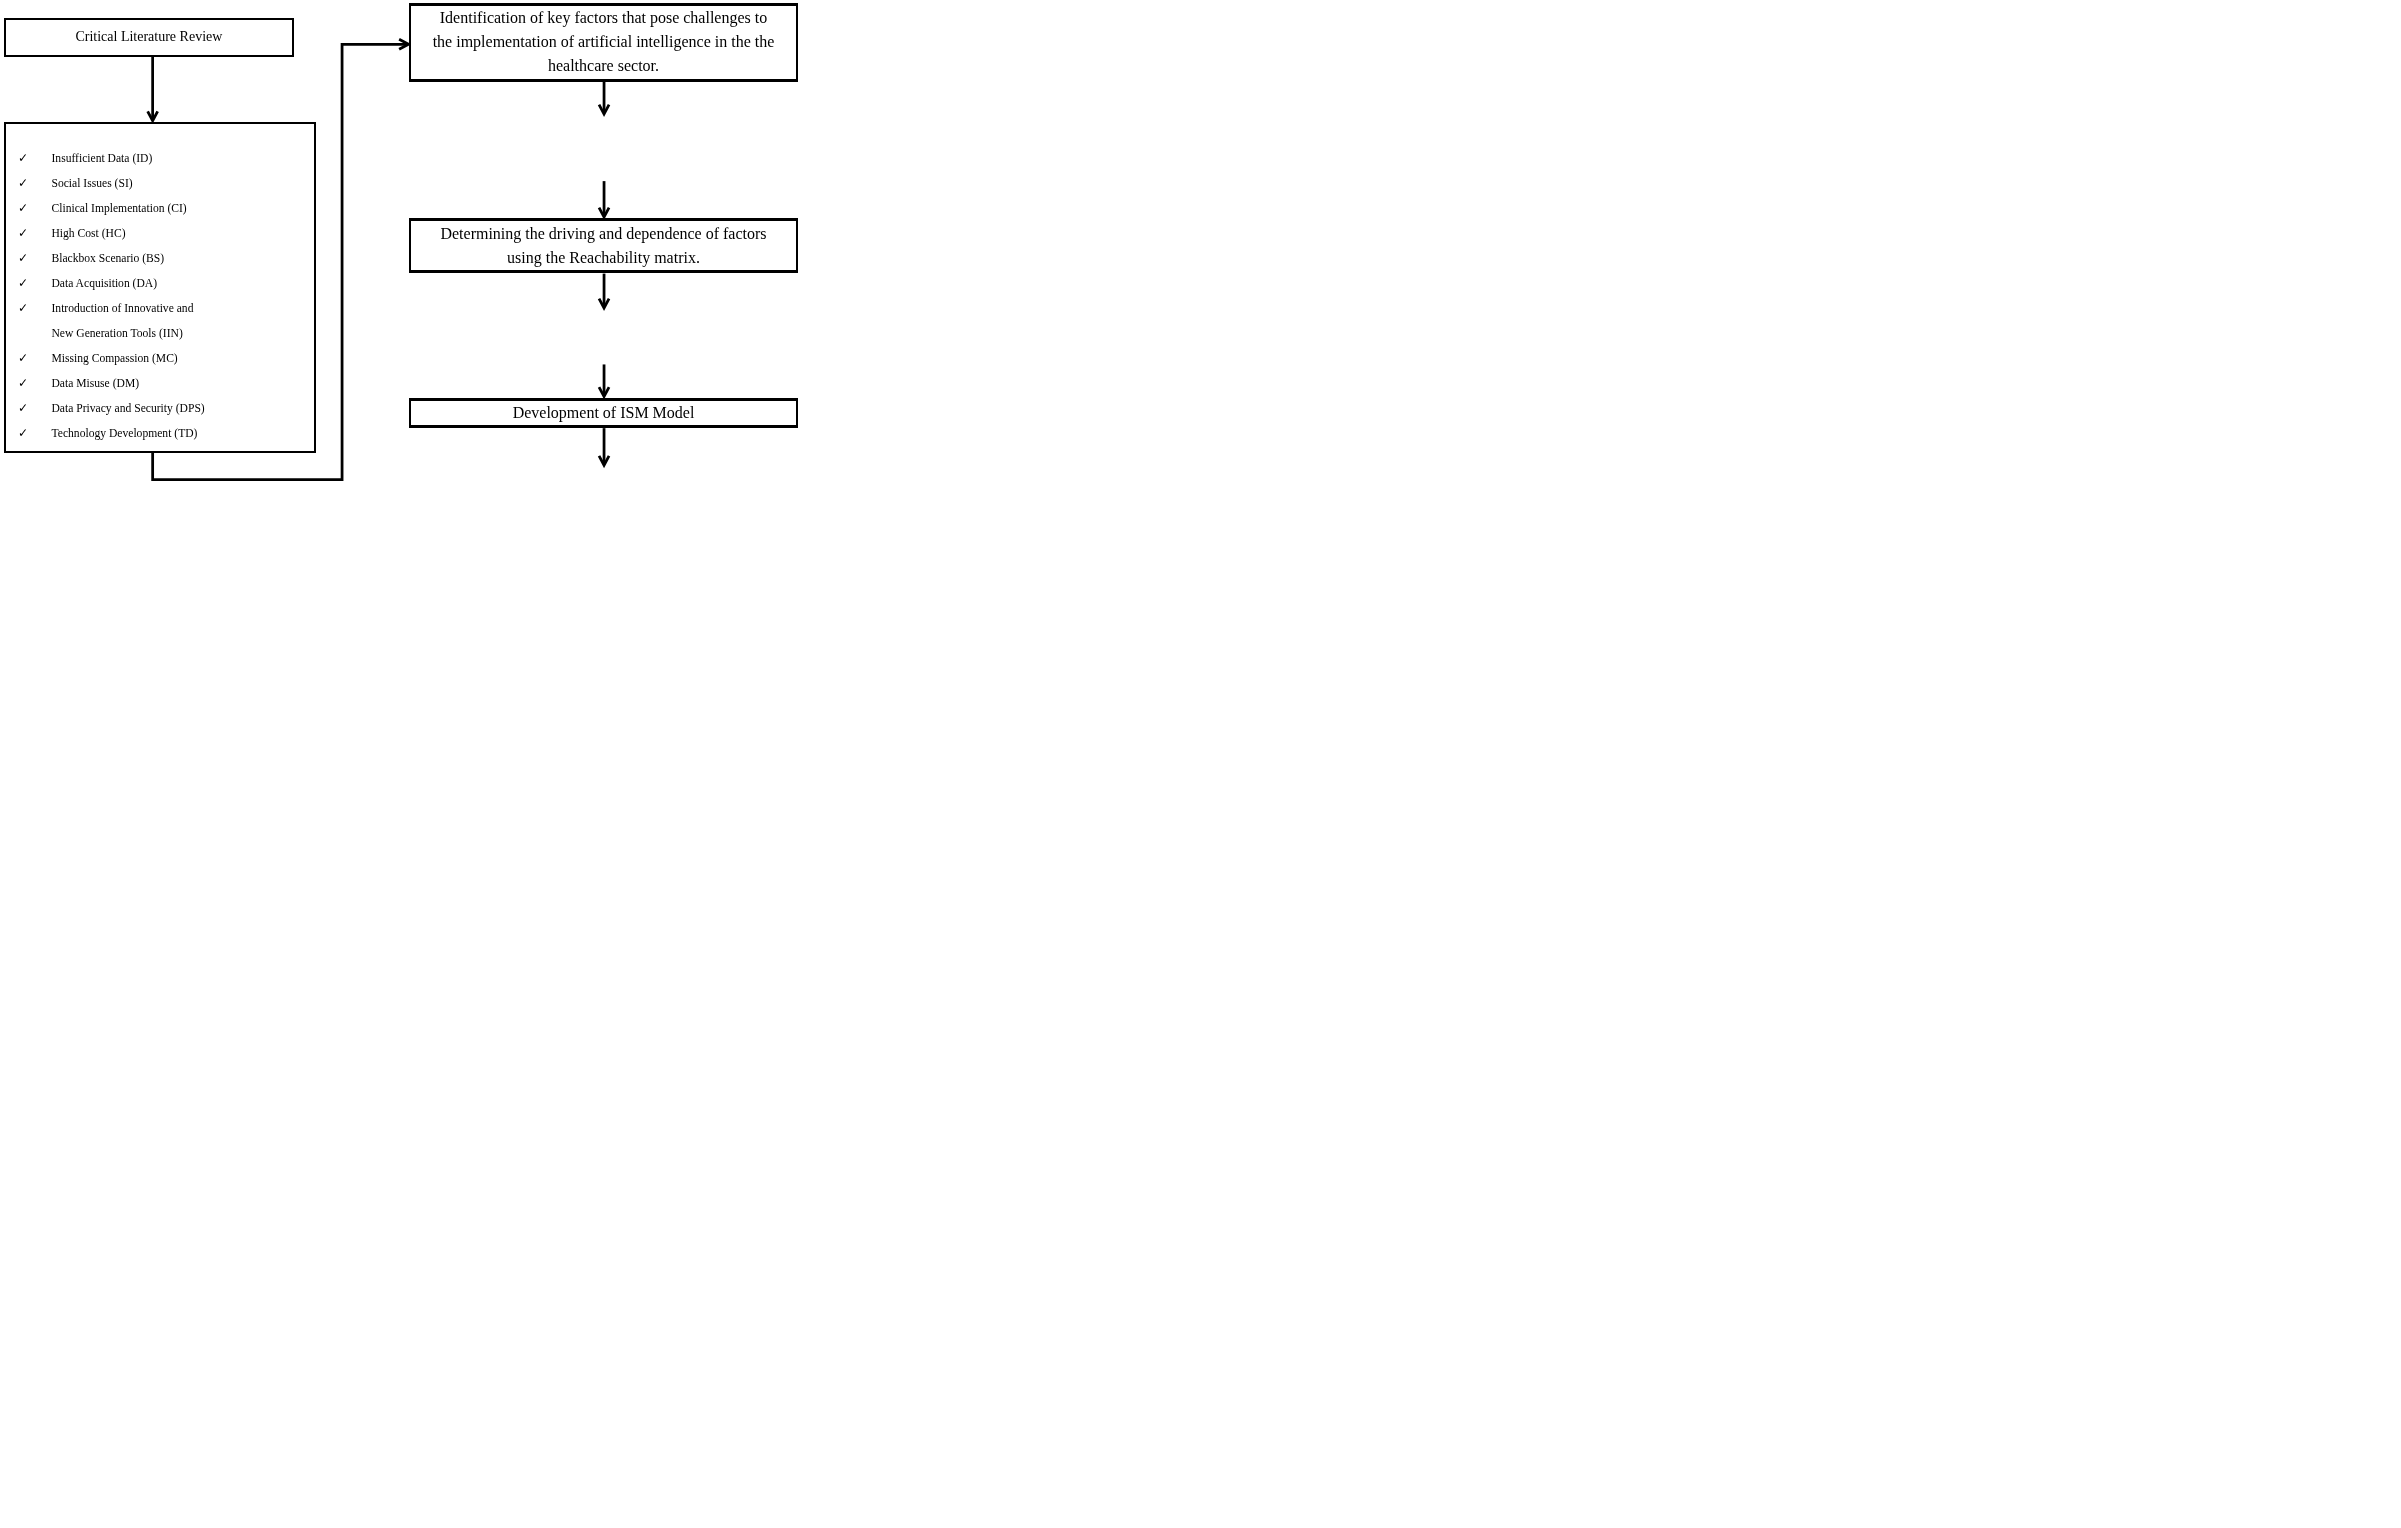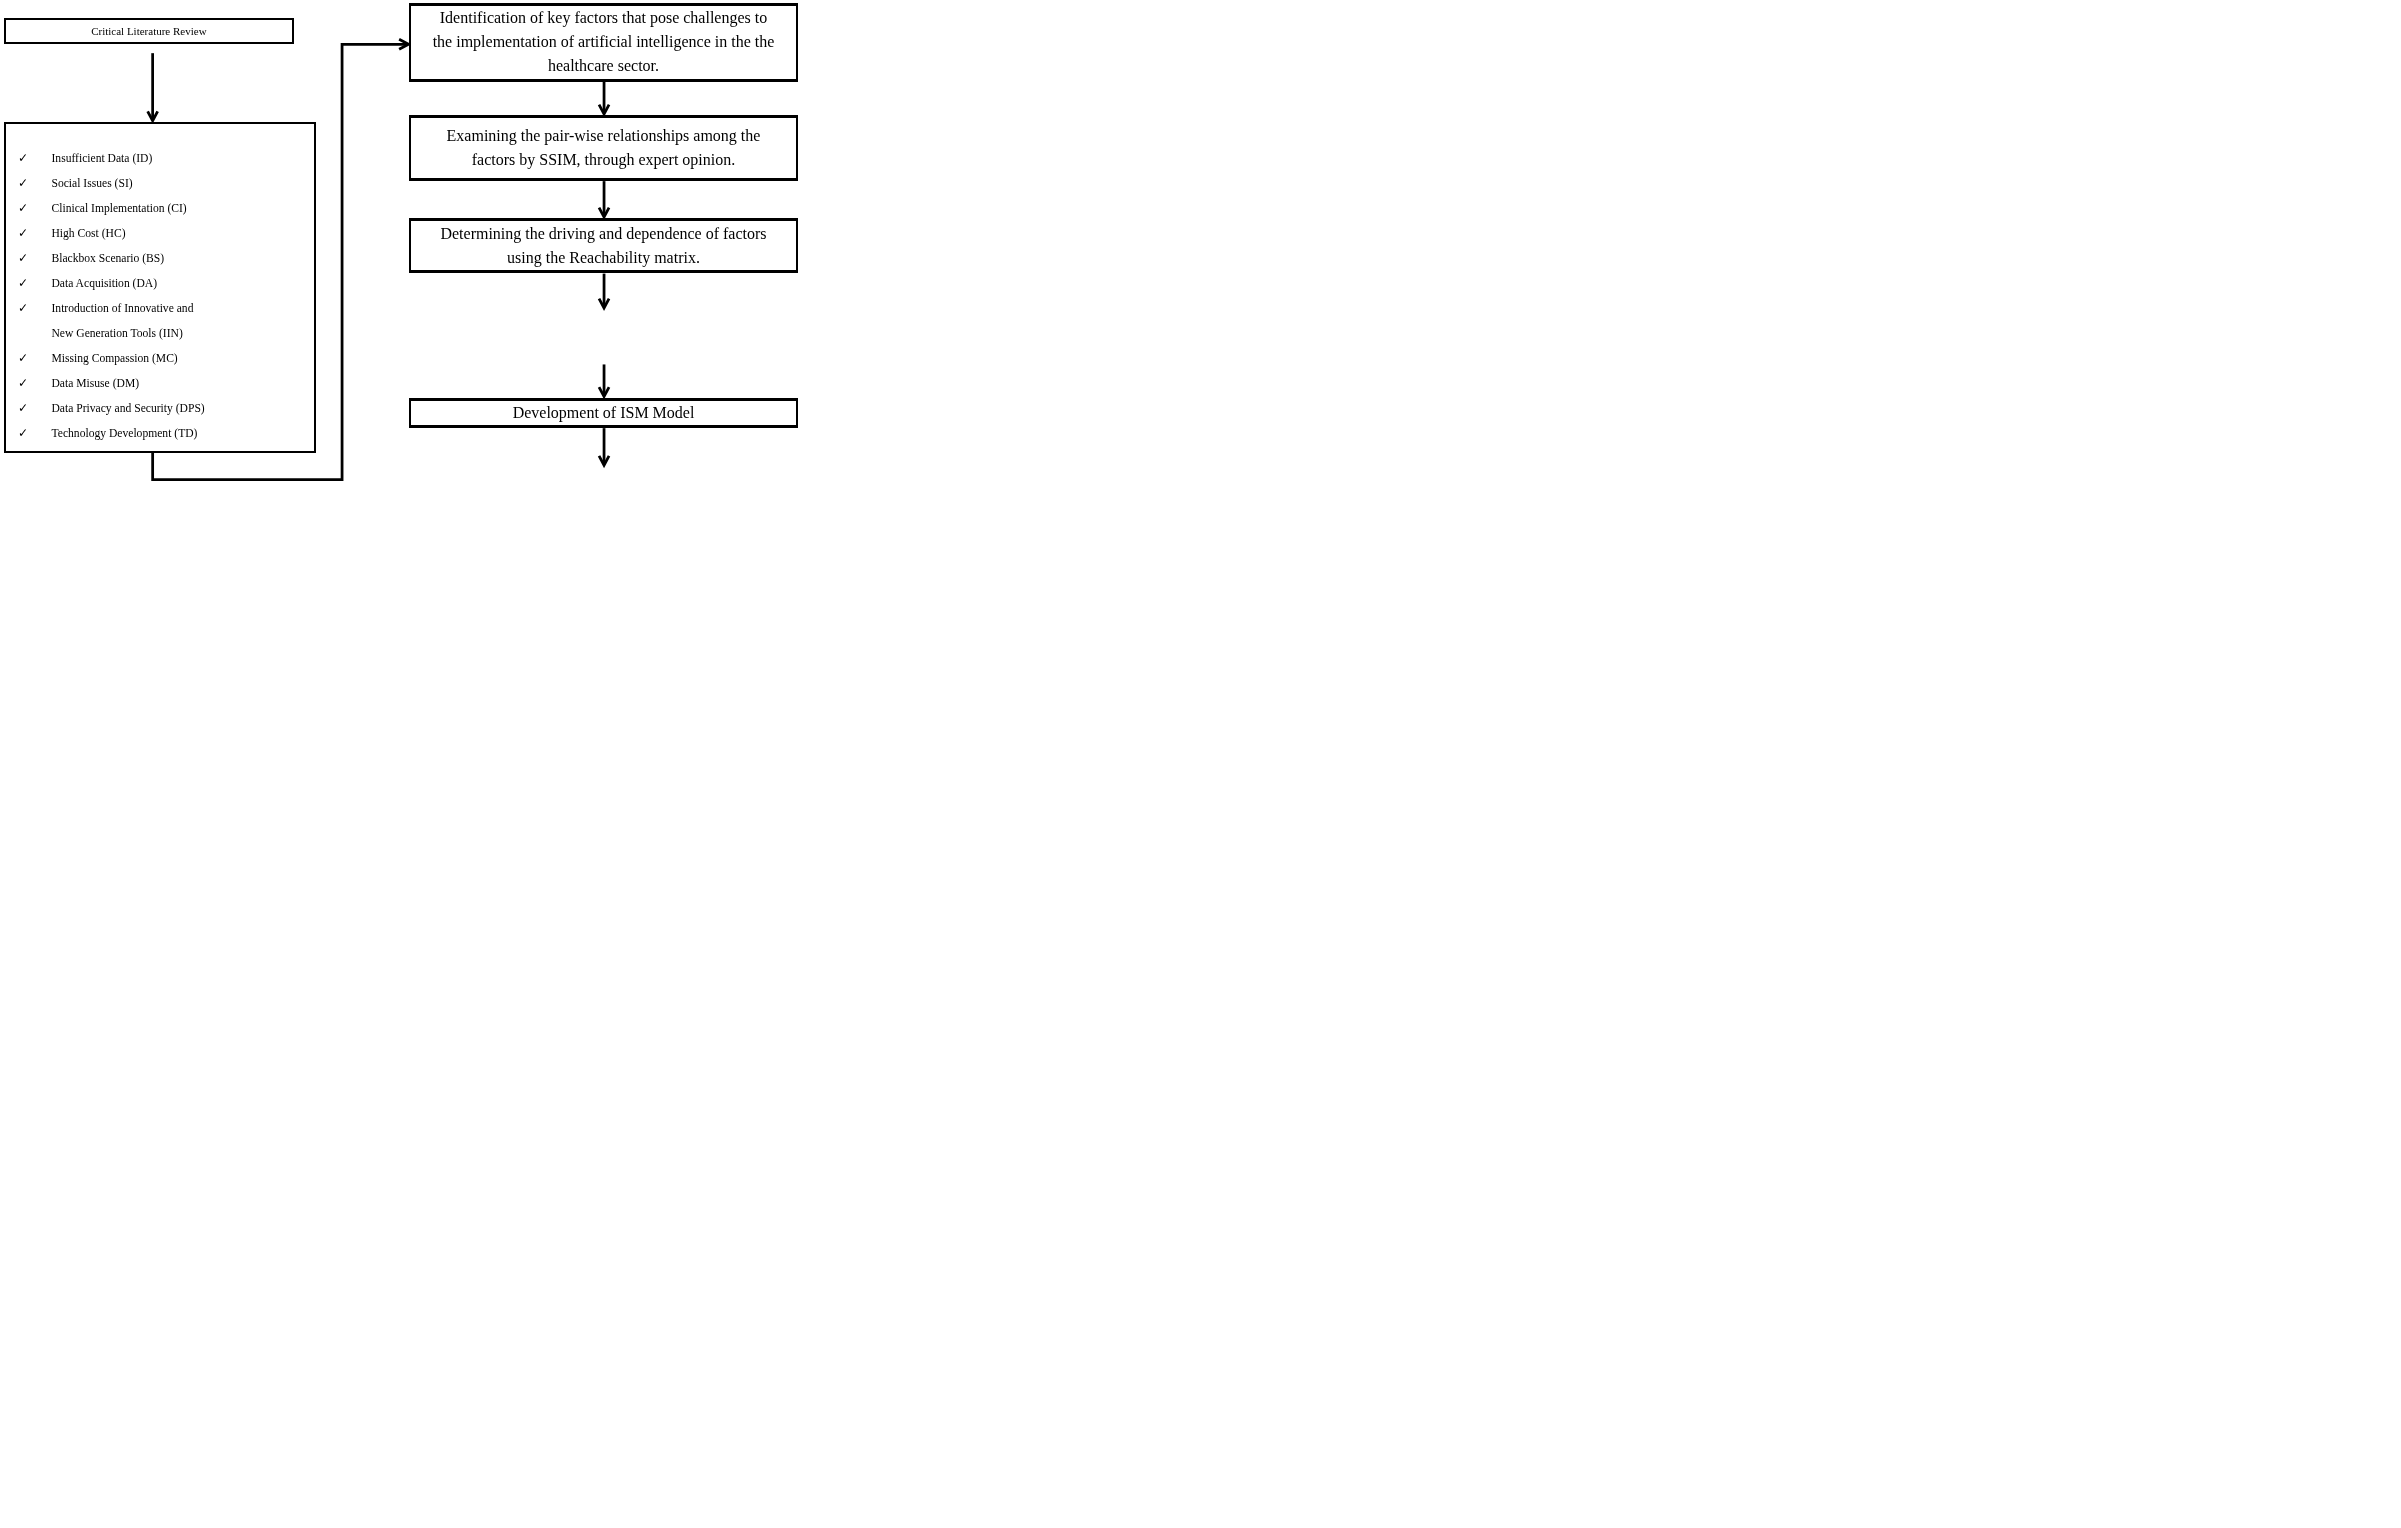--- a/index.html
+++ b/index.html
@@ -28,22 +28,22 @@
   }
   .left-box {
     border: 2.8px solid #000000;
   }
   .right-box {
     border: 2.2px solid #000000;
     border-top-width: 3.3px;
     border-bottom-width: 3.3px;
   }
   #box-literature {
-    left: 3.9px; top: 17.7px; width: 290px; height: 26px;
-    font-size: 11px;
+    left: 3.9px; top: 17.7px; width: 290px; height: 39px;
+    font-size: 14px;
   }
   #box-factors {
     left: 3.9px; top: 122px; width: 312px; height: 331px;
     justify-content: flex-start;
     align-items: stretch;
     text-align: left;
     padding: 22px 5.5px 5.5px 7.8px;
   }
   .factor-item {
     display: flex;
@@ -184,24 +184,20 @@
       <span class="factor-text">Technology Development (TD)</span>
     </div>
   </div>
 
   <div class="box right-box step-box" id="step-1">
     <div class="step-line">Identification of key factors that pose challenges to</div>
     <div class="step-line">the implementation of artificial intelligence in the the</div>
     <div class="step-line">healthcare sector.</div>
   </div>
 
-  <div class="box right-box step-box" id="step-2">
-    <div class="step-line">Examining the pair-wise relationships among the</div>
-    <div class="step-line">factors by SSIM, through expert opinion.</div>
-  </div>
 
   <div class="box right-box step-box" id="step-3">
     <div class="step-line">Determining the driving and dependence of factors</div>
     <div class="step-line">using the Reachability matrix.</div>
   </div>
 
 
   <div class="box right-box step-box" id="step-5">
     <div class="step-line">Development of ISM Model</div>
   </div>

